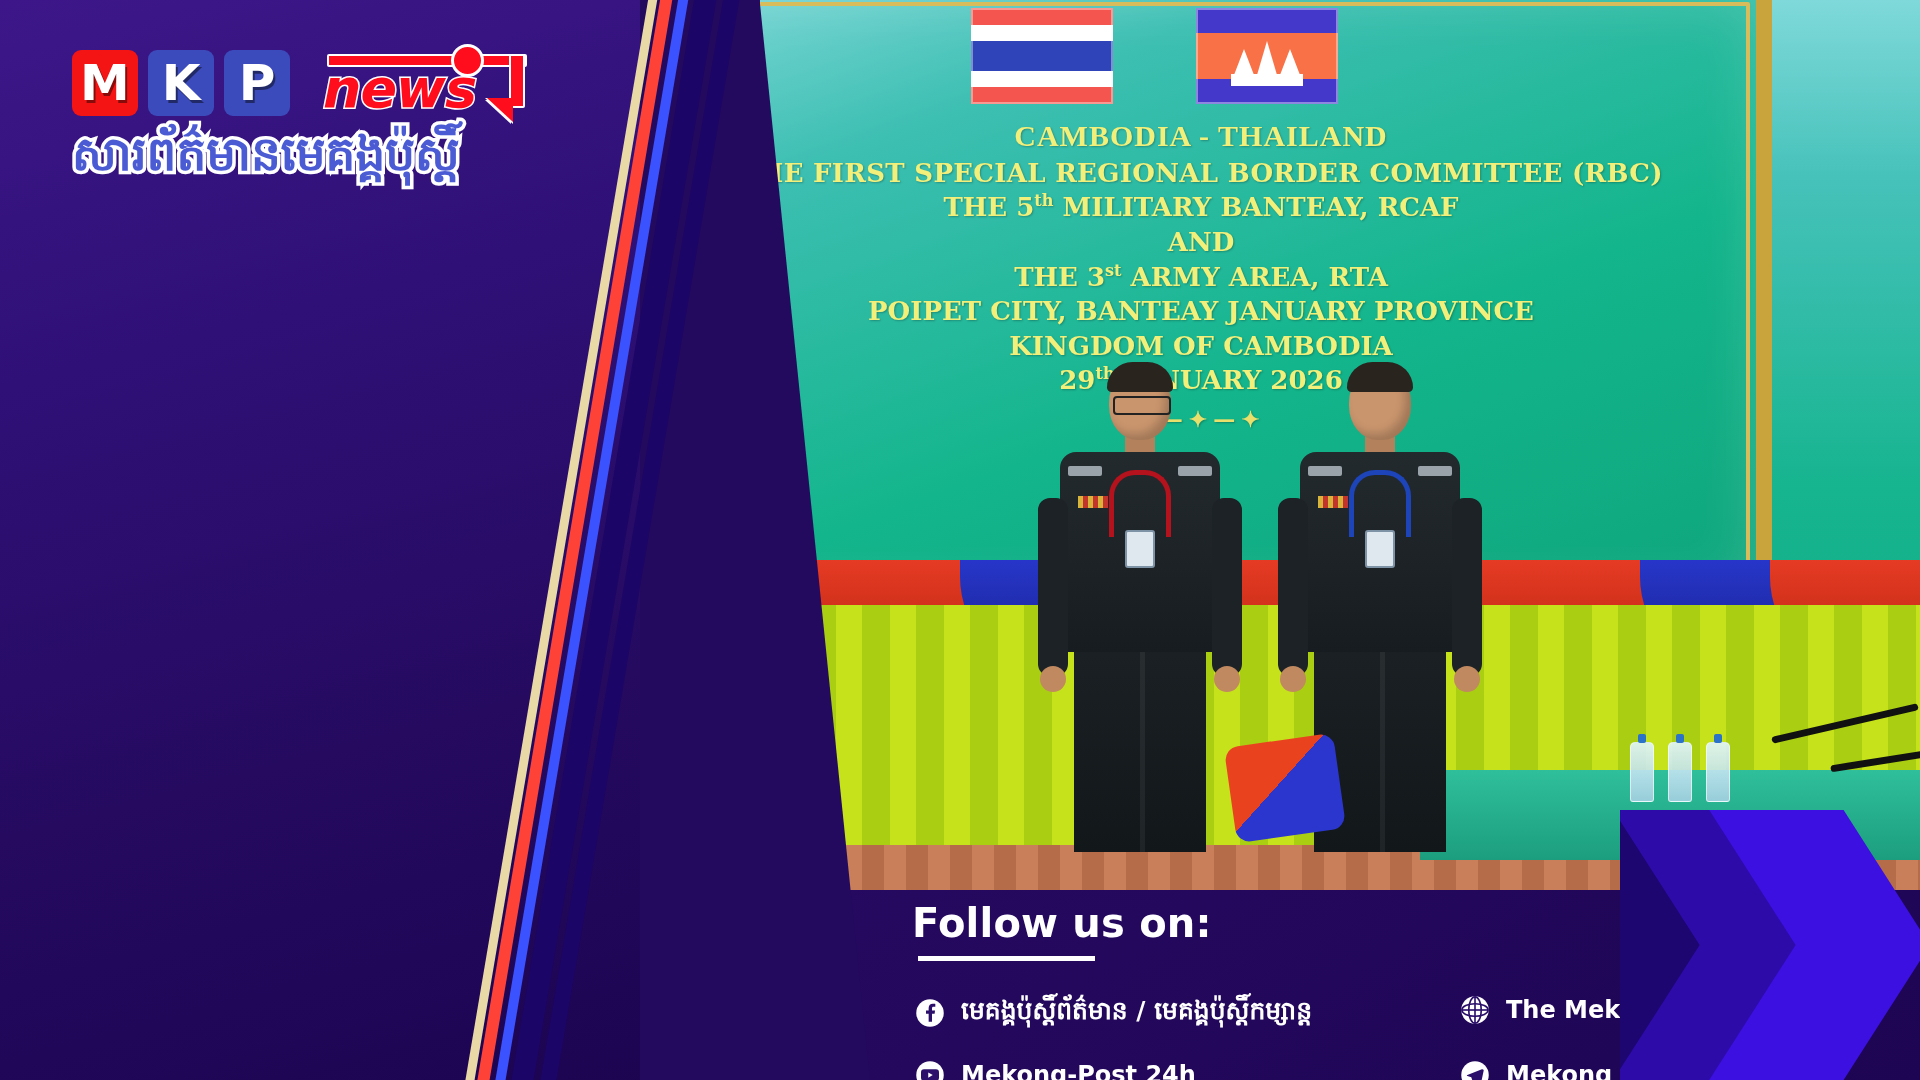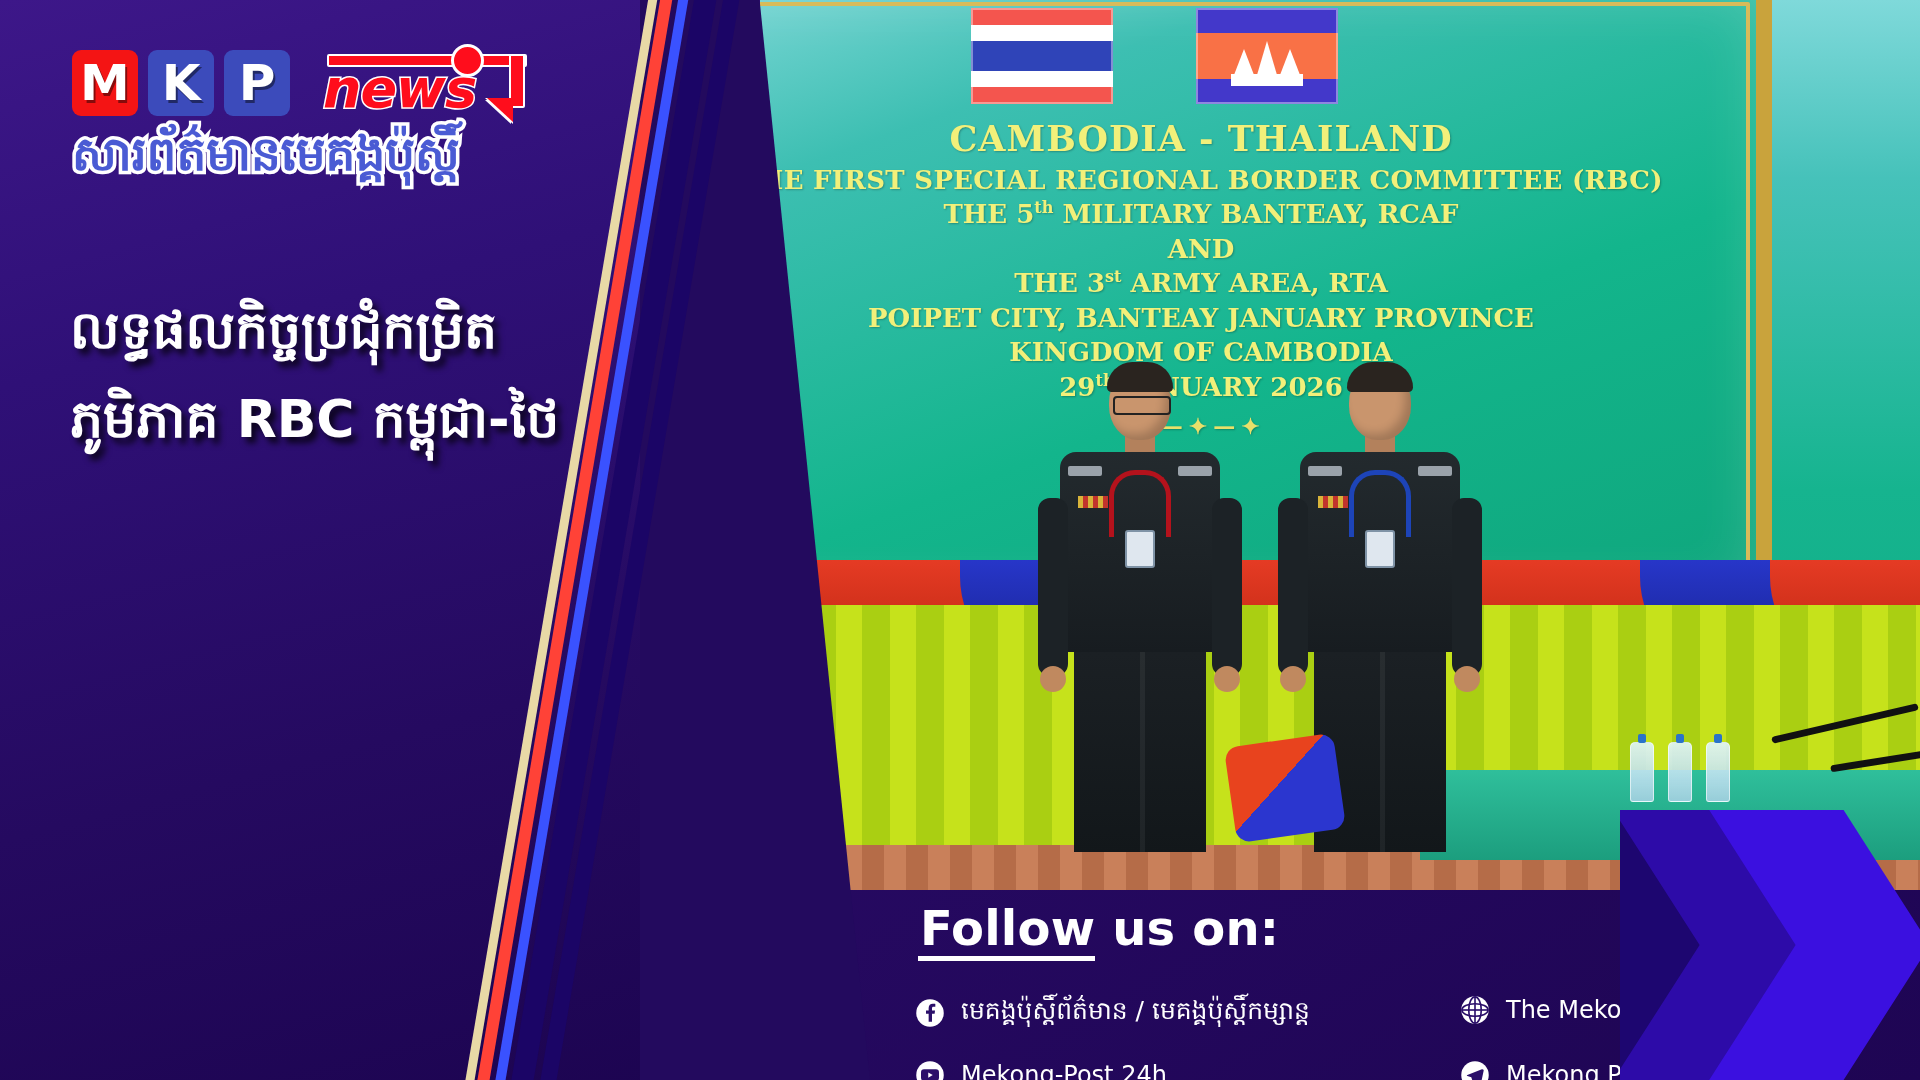--- a/index.html
+++ b/index.html
@@ -69,21 +69,21 @@
   .kh-spire{width:0;height:0;border-left:10px solid transparent;border-right:10px solid transparent;}
   .kh-s1{border-bottom:26px solid #fff;}
   .kh-s2{border-bottom:34px solid #fff;}
   .kh-base{position:absolute;left:50%;bottom:16px;transform:translateX(-50%);
            width:72px;height:12px;background:#fff;}
 
   .banner-text{position:absolute;left:60px;top:120px;width:950px;text-align:center;
                color:#f2f07a;font-family:"DejaVu Serif","Liberation Serif",serif;font-weight:700;
                text-shadow:1px 1px 2px rgba(0,0,0,.25);}
   .bt{line-height:1.33;white-space:nowrap;}
-  .bt.l1{font-size:35px;letter-spacing:1px;}
+  .bt.l1{font-size:30px;letter-spacing:1px;font-family:Liberation Serif, serif;}
   .bt.l2{font-size:26px;letter-spacing:.3px;}
   .bt.l3{font-size:26px;}
   .bt.l4{font-size:26px;}
   .bt.l5{font-size:26px;}
   .bt.l6{font-size:26px;}
   .bt.l7{font-size:26px;}
   .bt.l8{font-size:26px;}
   .bt.l9{font-size:26px;}
   .bt sup{font-size:.62em;}
   .orn{margin-top:8px;color:#e8e06a;font-size:22px;letter-spacing:6px;}
@@ -144,26 +144,26 @@
   .s3{left:706px;width:22px;background:#1b0566;}
   .s4{left:735px;width:16px;background:#1b0566;}
   .s5{left:660px;width:9px;background:#e8d9a6;}
 
   
   .wedge{position:absolute;left:640px;top:0;width:230px;height:1080px;background:#230a5e;
          clip-path:polygon(0 0,52% 0,100% 100%,0 100%);}
 
   
   .footer{position:absolute;left:760px;top:890px;width:1160px;height:190px;}
-  .follow{position:absolute;left:160px;top:10px;color:#fff;font-size:48px;font-weight:700;
+  .follow{position:absolute;left:152px;top:10px;color:#fff;font-size:40px;font-weight:700;
           letter-spacing:.2px;}
   .follow-rule{position:absolute;left:158px;top:66px;width:177px;height:5px;background:#fff;}
 
   .soc{position:absolute;display:flex;align-items:center;gap:16px;color:#fff;}
-  .soc .lbl{font-size:24px;font-weight:400;white-space:nowrap;text-align:right;}
+  .soc .lbl{font-size:24px;font-weight:700;white-space:nowrap;text-align:right;}
   .soc .lbl.kh{font-size:25px;}
   .ic{width:30px;height:30px;flex:0 0 30px;display:flex;align-items:center;justify-content:center;}
   .ic svg{width:30px;height:30px;display:block;}
 
   .soc-fb{left:155px;top:105px;}
   .soc-web{left:700px;top:105px;}
   .soc-yt{left:155px;top:170px;}
   .soc-tg{left:700px;top:170px;}
 
   
@@ -298,24 +298,20 @@
         <div class="news-dot"></div>
         <div class="news-elbow"></div>
         <div class="news-tri"></div>
         <div class="news-word">news</div>
       </div>
     </div>
   </div>
   <div class="khmer-sub-shadow">សារព័ត៌មានមេគង្គប៉ុស្ដិ៍</div>
   <div class="khmer-sub">សារព័ត៌មានមេគង្គប៉ុស្ដិ៍</div>
 
-  <div class="headline">
-    <div class="hl-line">លទ្ធផលកិច្ចប្រជុំកម្រិត</div>
-    <div class="hl-line">ភូមិភាគ RBC កម្ពុជា-ថៃ</div>
-  </div>
 
   <div class="footer">
     <div class="follow">Follow us on:</div>
     <div class="follow-rule"></div>
 
     <div class="soc soc-fb">
       <span class="ic">
         <svg viewBox="0 0 24 24">
             <circle cx="12" cy="12" r="11" fill="#fff"></circle>
             <path d="M13.6 12.6h2.1l.33-2.6h-2.43V8.33c0-.75.21-1.27 1.29-1.27h1.37V4.73c-.24-.03-1.05-.1-2-.1-1.98 0-3.34 1.21-3.34 3.43V10H8.8v2.6h2.12V19h2.68z" fill="#2b0f6a"></path>

